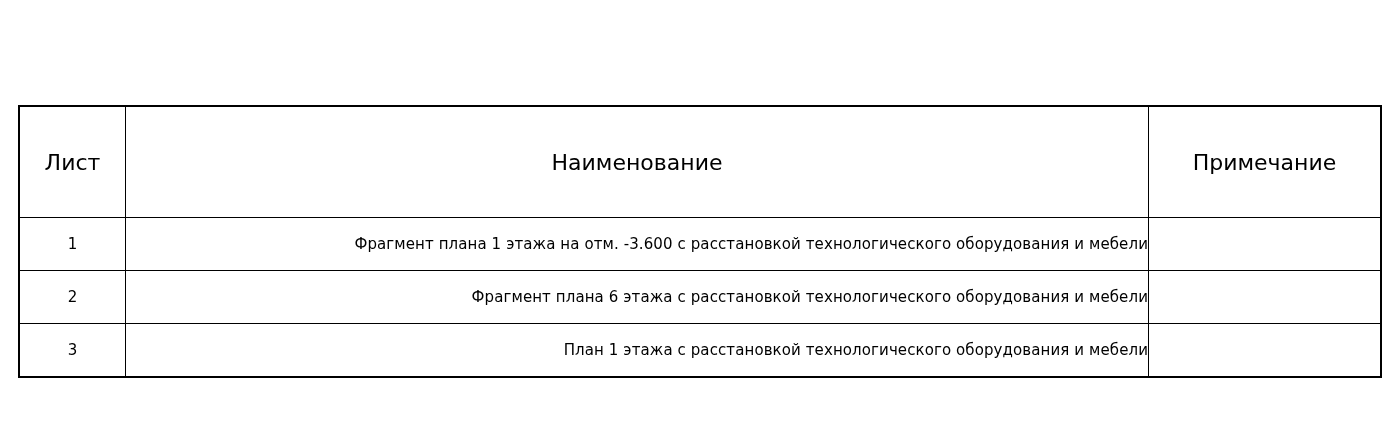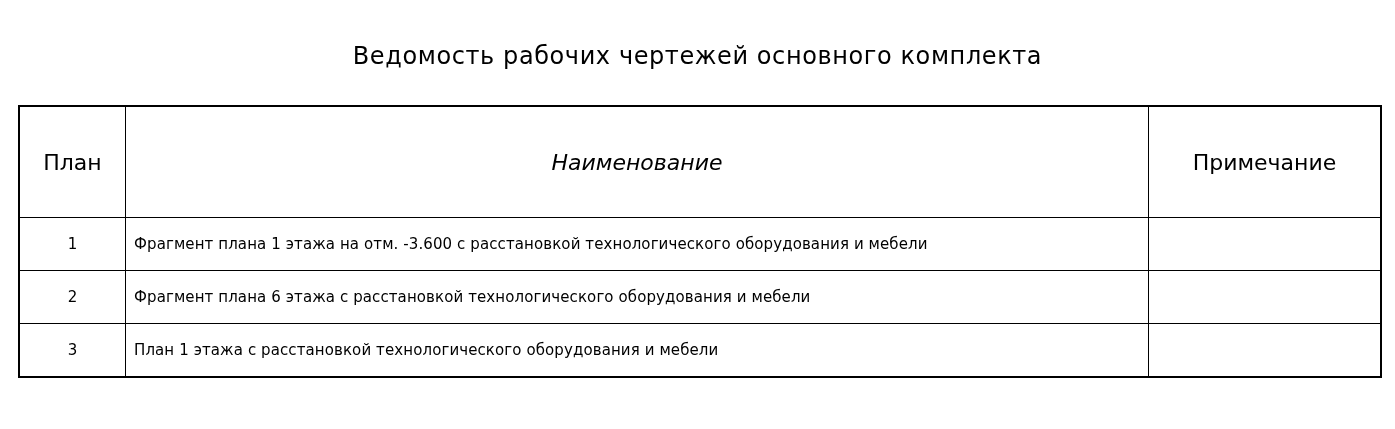--- a/index.html
+++ b/index.html
@@ -44,21 +44,21 @@
   .sheet-table th {
     border: 1px solid #000000;
     padding: 0;
     font-weight: 400;
   }
   
   .sheet-table {
     border: 2px solid #000000;
   }
   .col-sheet   { width: 105px; }
-  .col-name    { width: 1022px; font-style: italic; }
+  .col-name    { width: 1022px; }
   .col-remark  { width: 231px; }
 
   thead tr th {
     height: 110px;
     text-align: center;
     vertical-align: middle;
     font-size: 22px;
     border-bottom: 2px solid #000000;
     border-top: 2px solid #000000;
   }
@@ -68,44 +68,43 @@
   tbody tr td {
     height: 52px;
     font-size: 15px;
     vertical-align: middle;
   }
   tbody tr td.cell-sheet {
     text-align: center;
     border-left: 2px solid #000000;
   }
   tbody tr td.cell-name {
-    text-align: left;
+    text-align: right;
     padding-left: 8px;
     letter-spacing: 0.1px;
     white-space: nowrap;
     overflow: hidden;
   }
   tbody tr td.cell-remark {
     border-right: 2px solid #000000;
   }
   tbody tr:last-child td {
     border-bottom: 2px solid #000000;
   }
 </style>
 </head>
 <body>
 
 <div class="page">
 
-  <div class="doc-title">Ведомость рабочих чертежей основного комплекта</div>
 
   <table class="sheet-table">
     <thead>
       <tr>
-        <th class="col-sheet">План</th>
+        <th class="col-sheet">Лист</th>
         <th class="col-name">Наименование</th>
         <th class="col-remark">Примечание</th>
       </tr>
     </thead>
     <tbody>
       <tr>
         <td class="cell-sheet">1</td>
         <td class="cell-name">Фрагмент плана 1 этажа на отм. -3.600 с расстановкой технологического оборудования и мебели</td>
         <td class="cell-remark"></td>
       </tr>

